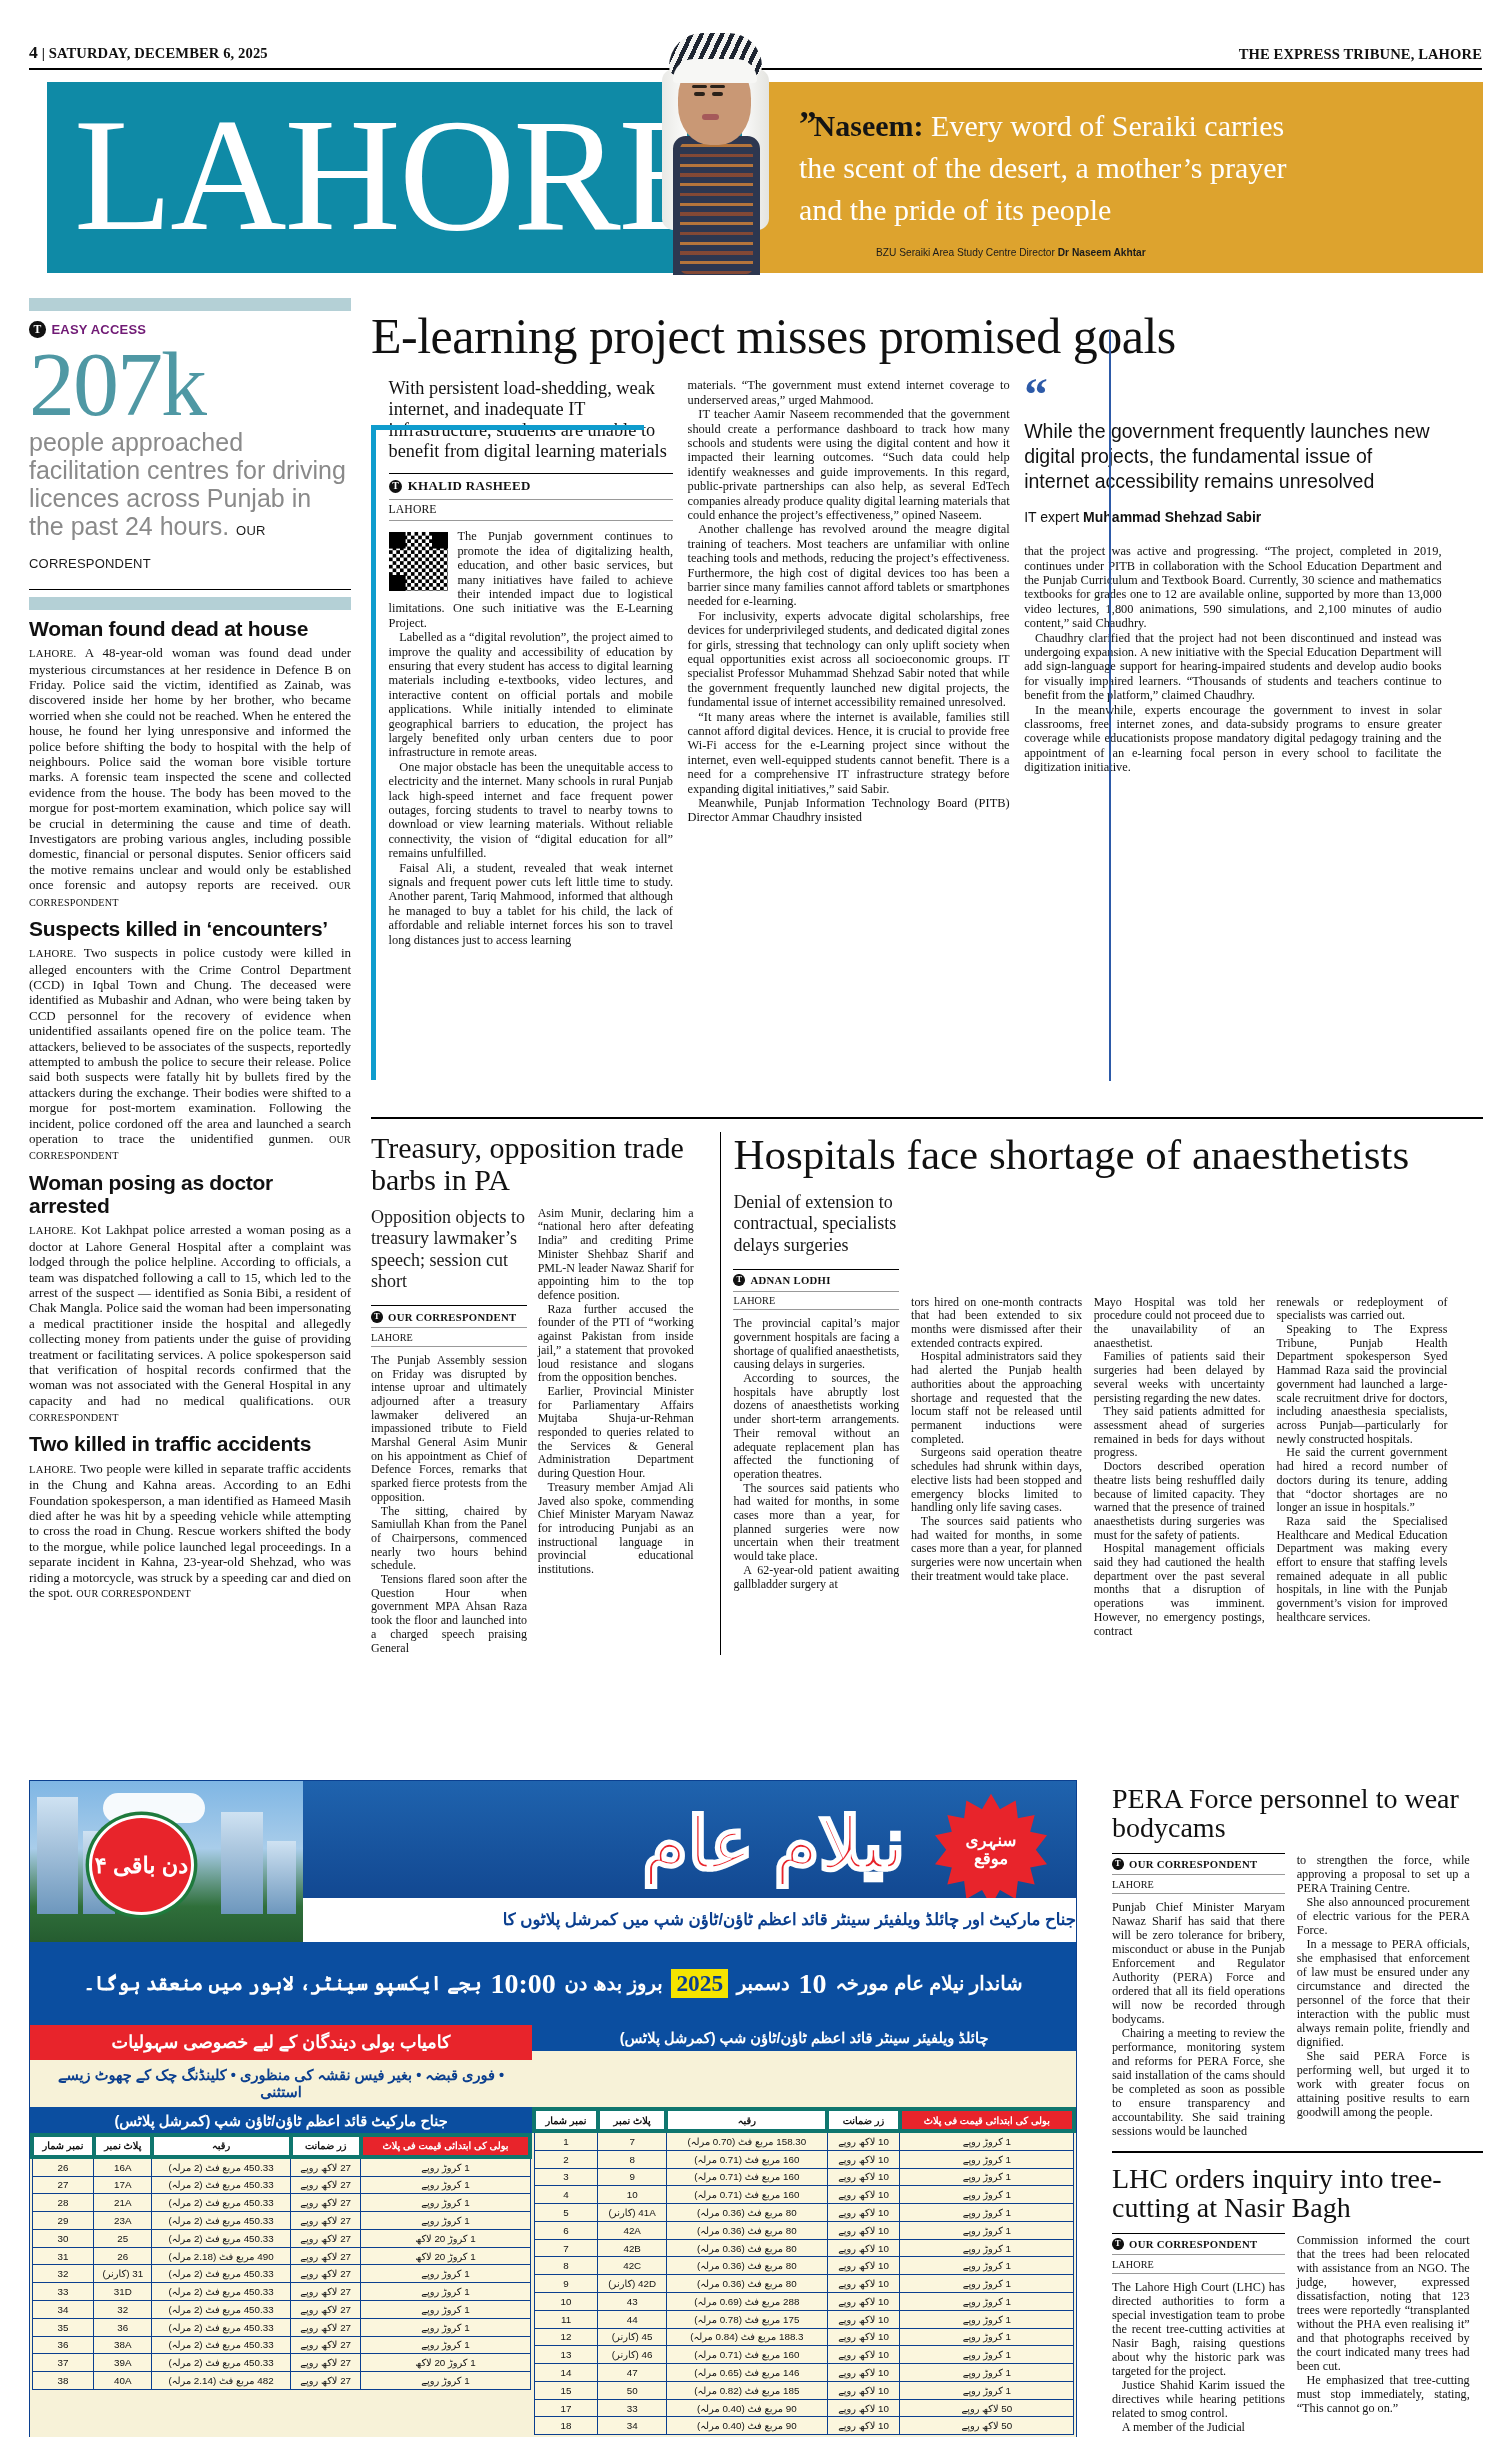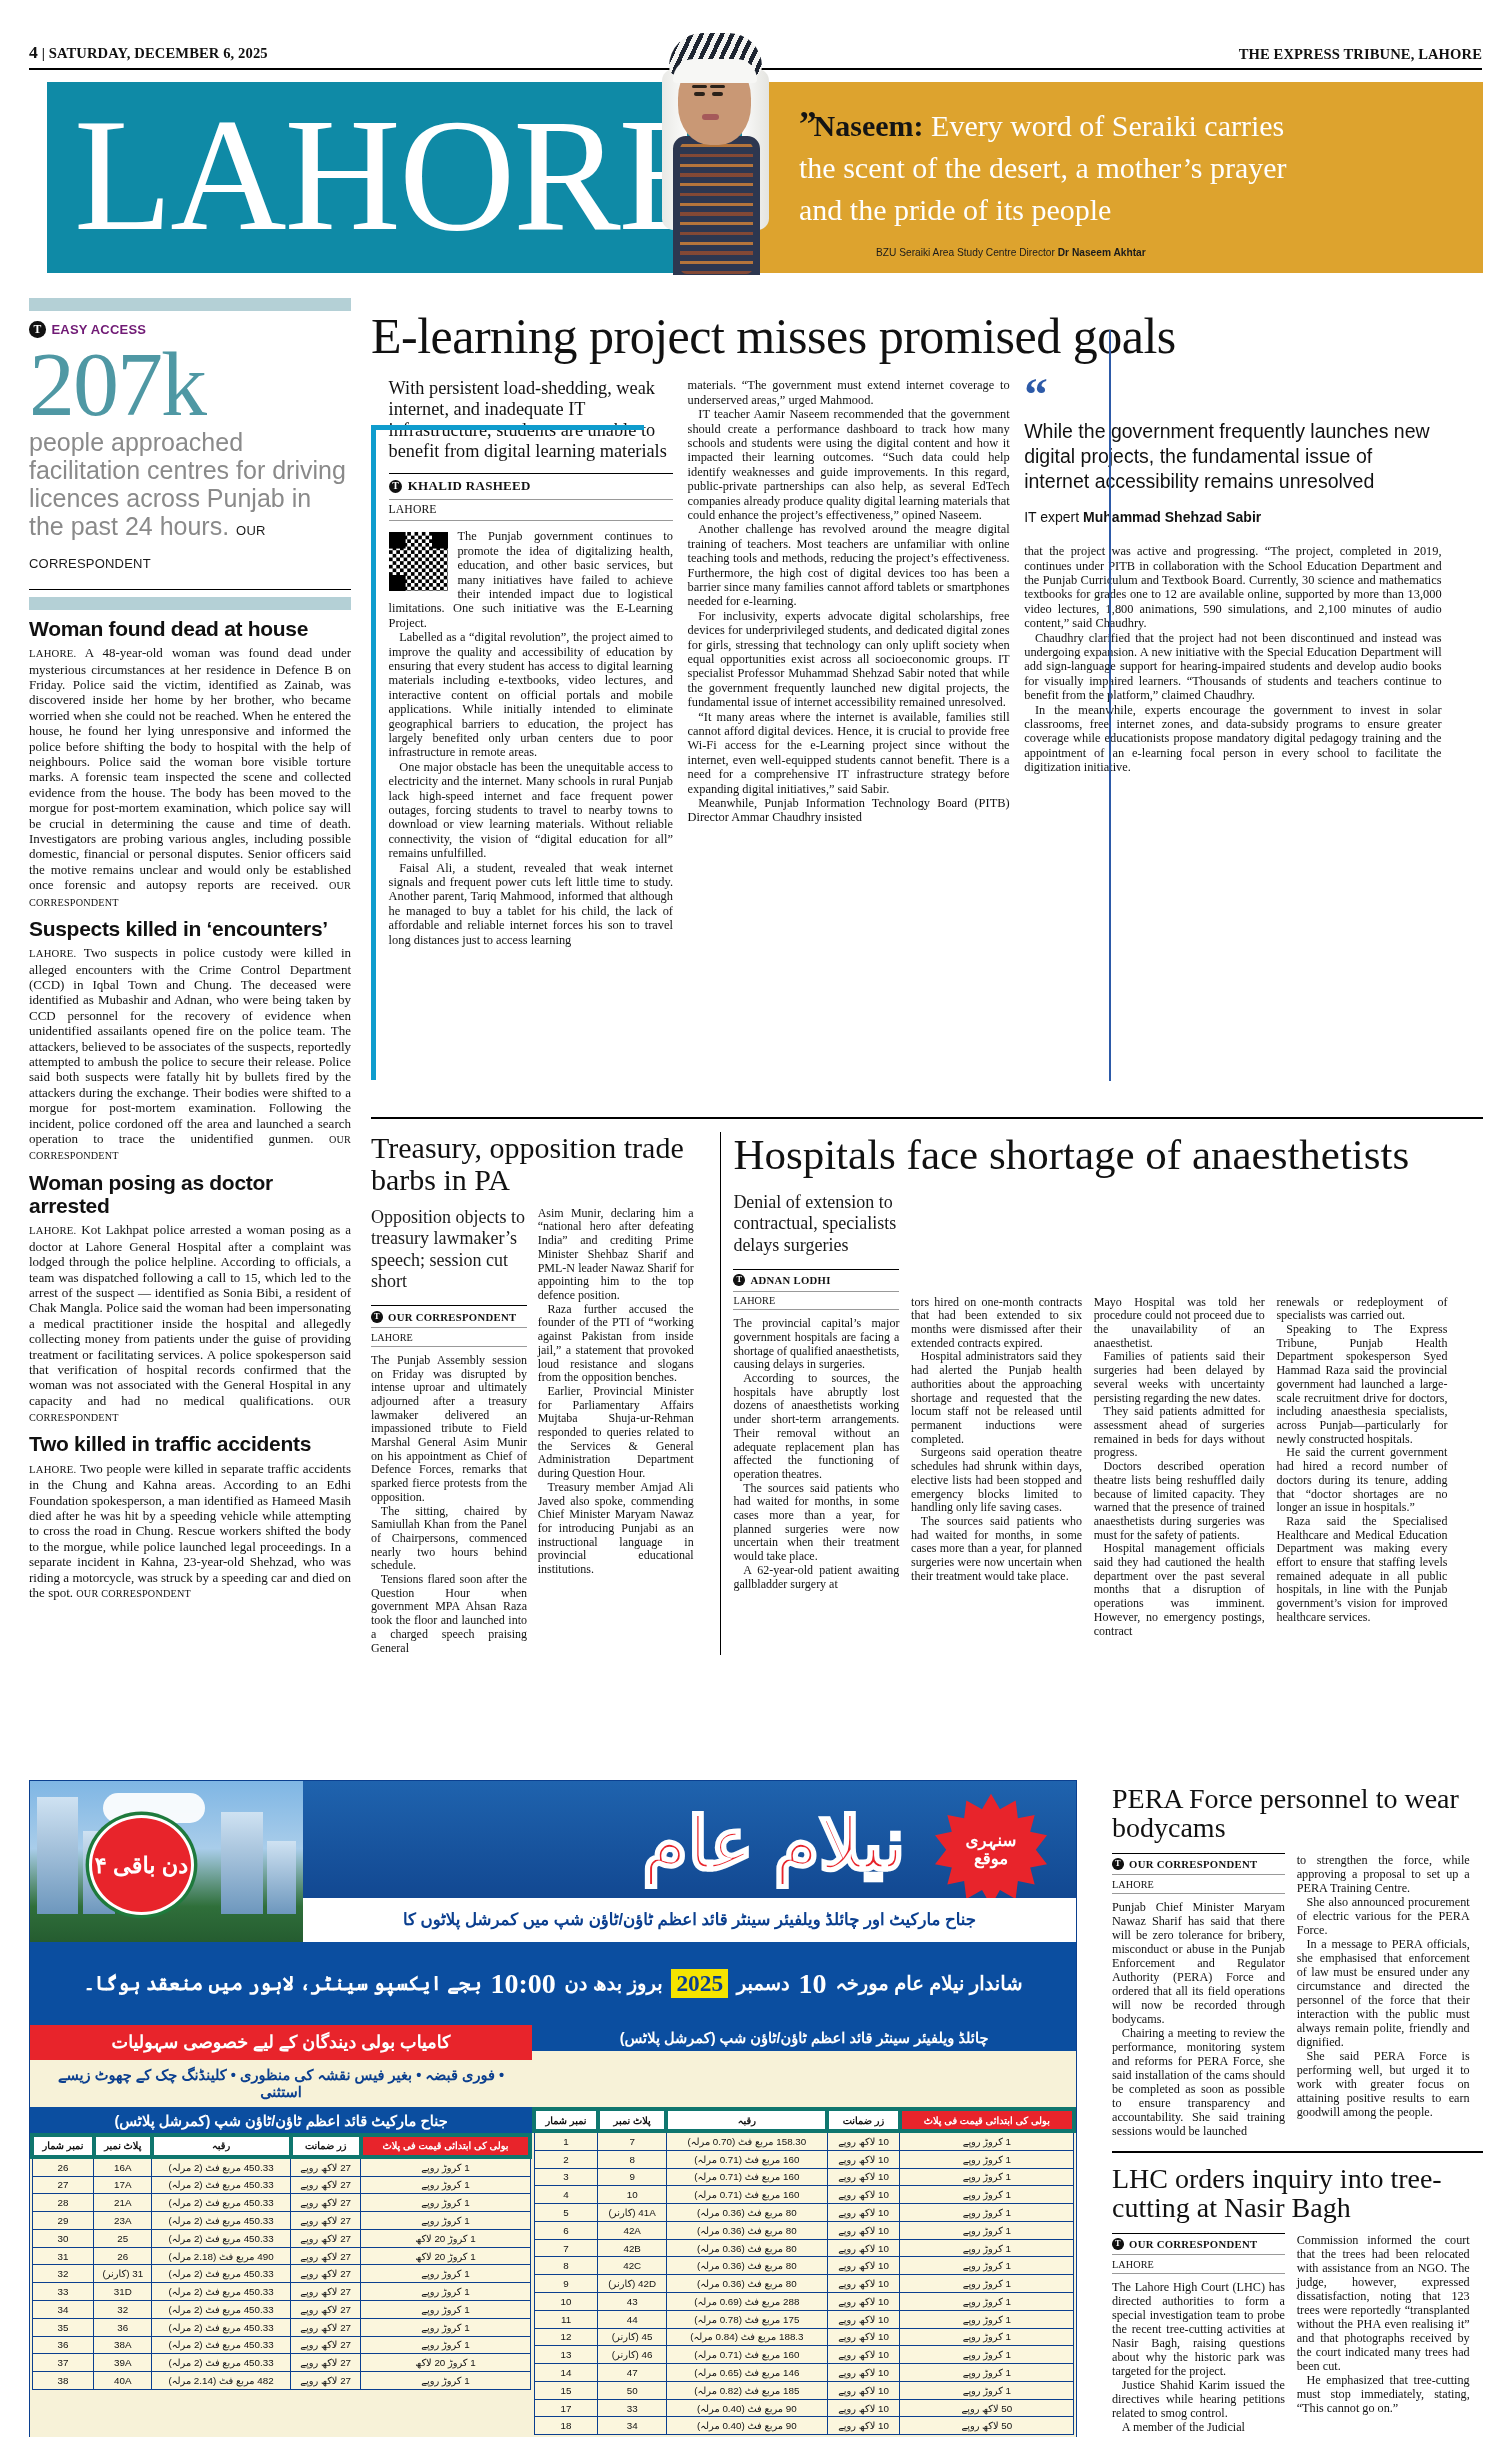--- a/index.html
+++ b/index.html
@@ -176,21 +176,21 @@
      font-family:"Liberation Sans",sans-serif; font-weight:700; font-size:73px;
      -webkit-text-stroke:2.9px #fff; direction:rtl; }
   .ad-star { position:absolute; right:29px; top:12.7px; width:112px; height:112px; background:#e8242b;
      clip-path: polygon(50% 0%,58% 14%,72% 6%,74% 22%,89% 19%,85% 34%,100% 37%,90% 50%,100% 63%,
      85% 66%,89% 81%,74% 78%,72% 94%,58% 86%,50% 100%,42% 86%,28% 94%,26% 78%,11% 81%,15% 66%,
      0% 63%,10% 50%,0% 37%,15% 34%,11% 19%,26% 22%,28% 6%,42% 14%);
      display:flex; align-items:center; justify-content:center; }
   .ad-star span { color:#fff; font-family:"Liberation Sans",sans-serif; font-weight:700;
      font-size:16.6px; text-align:center; line-height:17.6px; }
   .ad-strip-w { position:absolute; left:273px; right:0; bottom:0; height:44px; background:#fff;
-     display:flex; align-items:center; justify-content:center; direction:rtl; }
+     display:flex; align-items:center; justify-content:flex-start; direction:rtl; }
   .ad-strip-w span { color:#0b3f8f; font-family:"Liberation Sans",sans-serif; font-weight:700; font-size:16.6px; }
   .ad-date { height:83px; background:#0b4ea0; display:flex; align-items:center;
      justify-content:center; direction:rtl; gap:8.8px; }
   .ad-date .t { color:#fff; font-family:"Liberation Sans",sans-serif; font-weight:700; font-size:19.5px; }
   .ad-date .y { background:#f5e400; color:#0b3f8f; font-weight:700; font-size:23.4px; padding:1px 4.9px; }
   .ad-date .h { color:#fff; font-weight:700; font-size:28px; }
   .ad-redbar { background:#e8242b; color:#fff; font-family:"Liberation Sans",sans-serif;
      font-weight:700; font-size:17.6px; padding:6.8px; text-align:center; direction:rtl; }
   .ad-bullets { background:#f7f2d8; color:#0b3f8f; font-family:"Liberation Sans",sans-serif;
      font-weight:700; font-size:14.6px; padding:6.8px; text-align:center; direction:rtl; }

